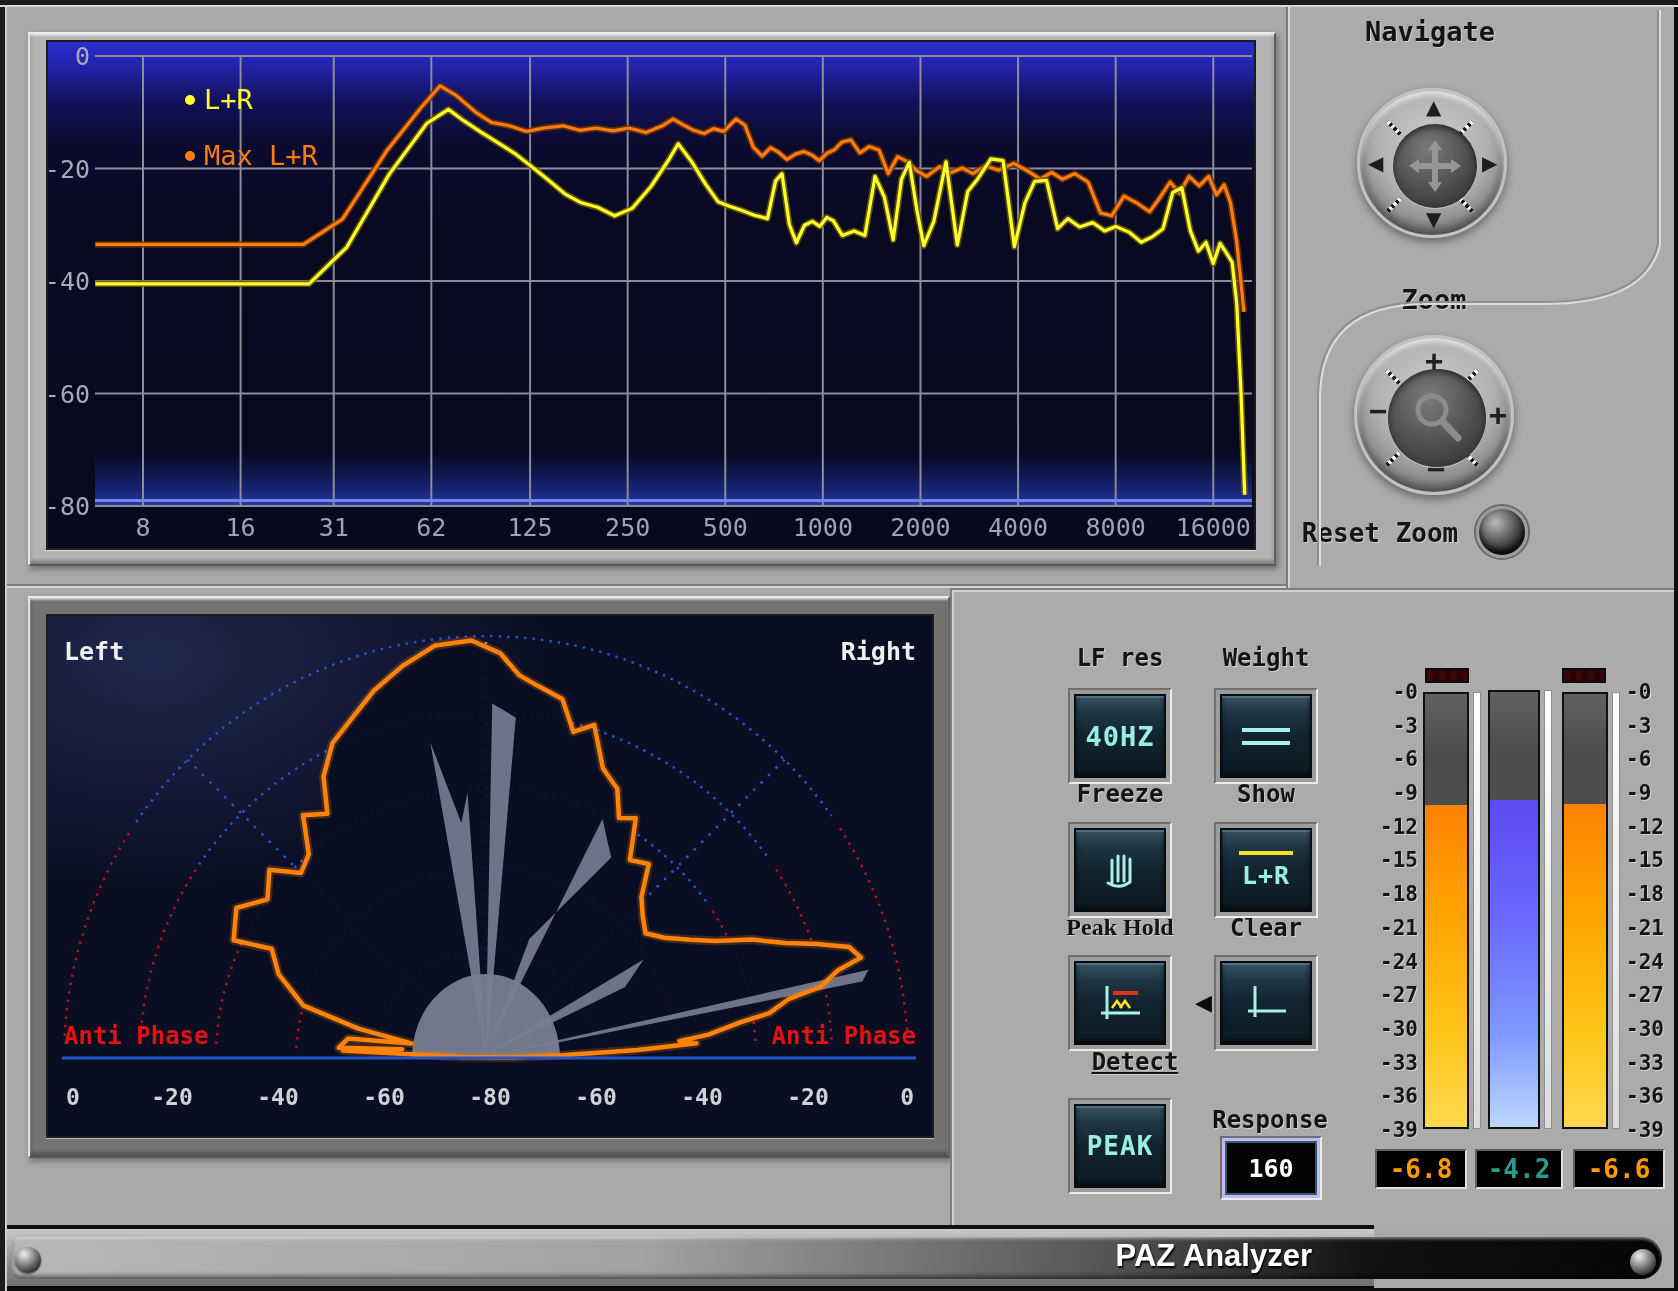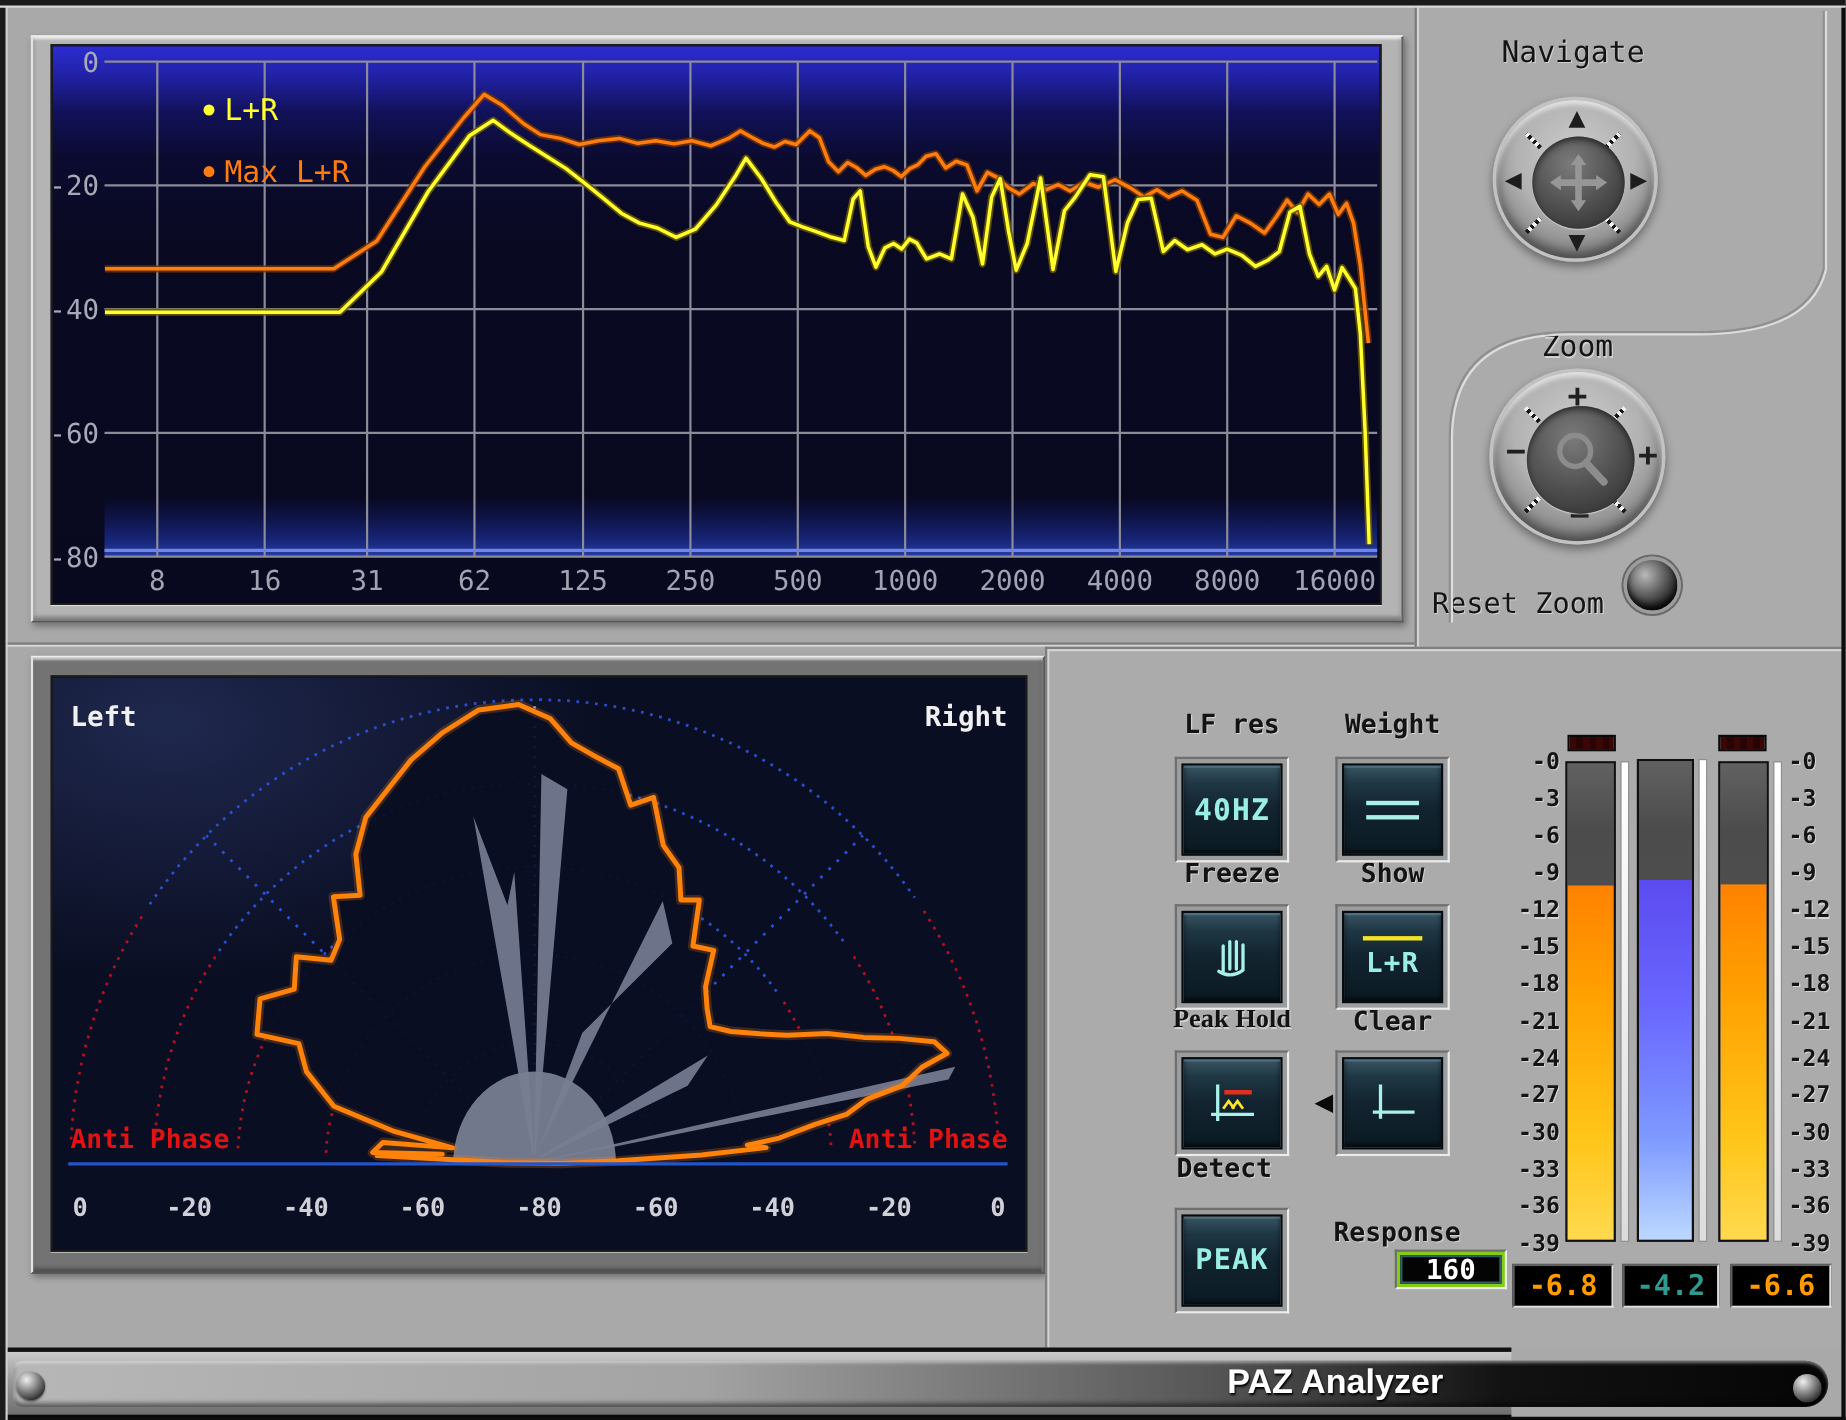--- a/index.html
+++ b/index.html
@@ -18,22 +18,22 @@
   #spectrum-panel{left:28px;top:32px;width:1248px;height:534px;background:#b4b4b4;
     border:2px solid;border-color:#ededed #5f5f5f #565656 #e3e3e3;
     box-shadow:inset 0 2px 2px rgba(255,255,255,.6), inset 0 -3px 4px rgba(0,0,0,.35), 2px 3px 6px rgba(0,0,0,.35);}
   .screen{position:absolute;background:#0a0a20;border:2px solid #1c1c1c;
     box-shadow:0 1px 0 rgba(255,255,255,.55), inset 0 0 0 1px #000;}
   #spectrum-screen{left:16px;top:6px;width:1210px;height:510px;}
   #spectrum-screen svg,#polar-screen svg{display:block;}
   
   #navzoom-panel{left:1286px;top:0;width:392px;height:588px;background:#ababab;
     border-left:2px solid #7c7c7c;box-shadow:inset 2px 0 0 #d5d5d5;}
-  .big-label{position:absolute;font-size:27px;font-weight:normal;color:#141414;
-    text-shadow:1px 1px 0 rgba(255,255,255,.45);text-align:center;margin-top:16px;}
+  .big-label{position:absolute;font-size:27px;font-weight:bold;color:#141414;
+    text-shadow:1px 1px 0 rgba(255,255,255,.45);text-align:center;}
   .dial{position:absolute;border-radius:50%;
     background:radial-gradient(circle at 50% 36%, #cdcdcd 0%, #b2b2b2 46%, #909090 68%, #6e6e6e 100%);
     border:3px solid #c2c2c2;
     box-shadow:0 4px 9px rgba(0,0,0,.4), inset 0 4px 5px rgba(255,255,255,.65), inset 0 -6px 10px rgba(0,0,0,.45);}
   .dial-hub{position:absolute;border-radius:50%;
     background:radial-gradient(circle at 42% 30%, #7b7b7b, #4d4d4d 55%, #323232 90%);
     box-shadow:inset 0 3px 6px rgba(0,0,0,.55), 0 1px 1px rgba(255,255,255,.45);
     display:flex;align-items:center;justify-content:center;}
   .dial-arrow{position:absolute;font-size:20px;color:#1d1d1d;line-height:1;cursor:pointer;
     font-family:"DejaVu Sans", sans-serif;}
@@ -59,22 +59,22 @@
     border:2px solid;border-color:#6f6f6f #ececec #ececec #6f6f6f;padding:4px;}
   .ctl-face{width:100%;height:100%;border:2px solid #050d12;
     background:linear-gradient(180deg,#39markdown?); }
   .ctl-face{width:100%;height:100%;border:2px solid #050d12;
     background:linear-gradient(180deg,#395463 0%, #1f3744 20%, #122430 48%, #0b1a23 100%);
     box-shadow:inset 0 2px 0 rgba(140,190,215,.3), inset 0 -3px 5px rgba(0,0,0,.6);
     display:flex;flex-direction:column;align-items:center;justify-content:center;}
   .cyan-text{color:#9beee4;font-size:27px;font-weight:bold;letter-spacing:1px;text-align:center;}
   .weight-icon{width:48px;height:17px;border-top:4px solid #a8f0e8;border-bottom:4px solid #a8f0e8;}
   .show-bar{width:54px;height:4px;background:#f3e324;margin-bottom:6px;}
-  .resp-wrap{position:absolute;width:102px;height:36px;background:#84cc16;cursor:pointer;
-    border:2px solid;border-color:#6f6f6f #ececec #ececec #6f6f6f;padding:3px;margin-left:48px;}
+  .resp-wrap{position:absolute;width:102px;height:64px;background:#c4b5fd;cursor:pointer;
+    border:2px solid;border-color:#6f6f6f #ececec #ececec #6f6f6f;padding:3px;}
   .resp-face{width:100%;height:100%;background:#040404;border:2px solid #2e5d63;
     display:flex;align-items:center;justify-content:center;
     color:#fff;font-size:25px;font-weight:bold;}
   #between-triangle{position:absolute;font-size:22px;color:#0a0a0a;cursor:pointer;
     font-family:"DejaVu Sans", sans-serif;}
   
   .scale-col{position:absolute;display:flex;flex-direction:column;justify-content:space-between;
     font-size:21px;font-weight:bold;color:#141414;text-shadow:1px 1px 0 rgba(255,255,255,.5);line-height:21px;}
   .meter-bar{position:absolute;border:2px solid #101010;overflow:hidden;
     background:linear-gradient(180deg,#616161,#4c4c4c 14%,#585858);}
@@ -282,21 +282,21 @@
 </div>
 
 <div id="control-panel" class="panel">
 
   <div class="ctl-label" style="left:83px;top:54px;">LF res</div>
   <div class="ctl-label" style="left:229px;top:54px;">Weight</div>
   <div class="ctl-label" style="left:83px;top:190px;">Freeze</div>
   <div class="ctl-label" style="left:229px;top:190px;">Show</div>
   <div class="ctl-label" style="left:83px;top:324px;font-family:Liberation Serif, serif;">Peak Hold</div>
   <div class="ctl-label" style="left:229px;top:324px;">Clear</div>
-  <div class="ctl-label" style="left:76px;top:458px;">Detect</div>
+  <div class="ctl-label" style="left:98px;top:458px;text-decoration:underline;">Detect</div>
   <div class="ctl-label" style="left:233px;top:516px;">Response</div>
 
   <div class="ctl-btn" style="left:116px;top:98px;">
     <div class="ctl-face">
         <span class="cyan-text">40HZ</span>
       </div>
   </div>
 
   <div class="ctl-btn" style="left:262px;top:98px;">
     <div class="ctl-face">

